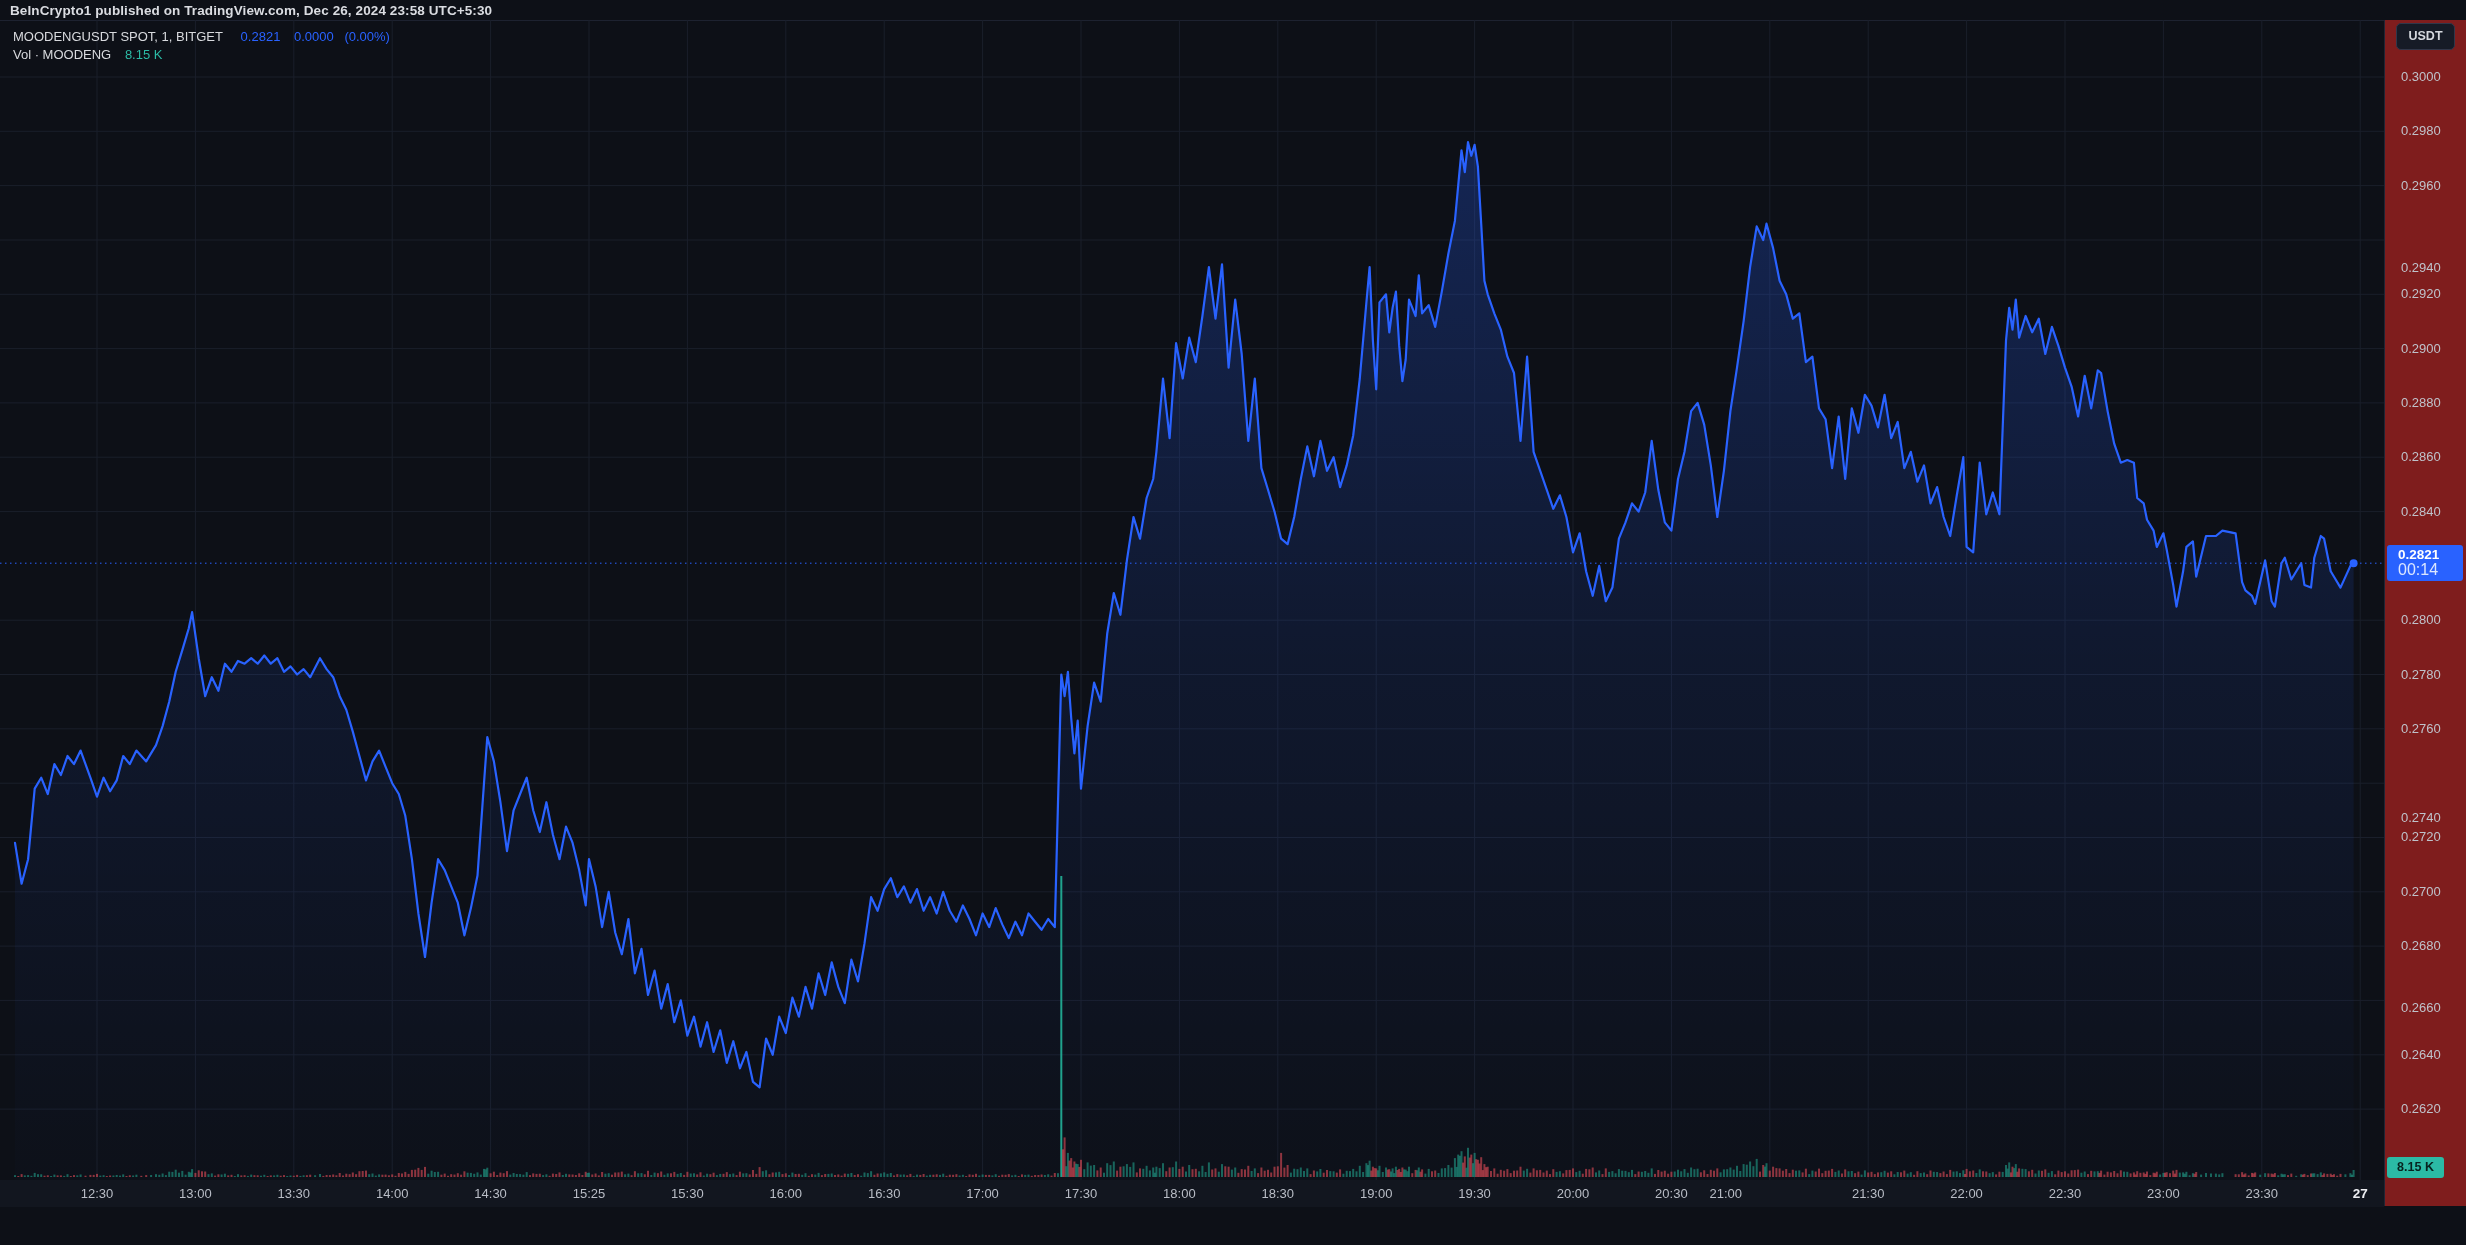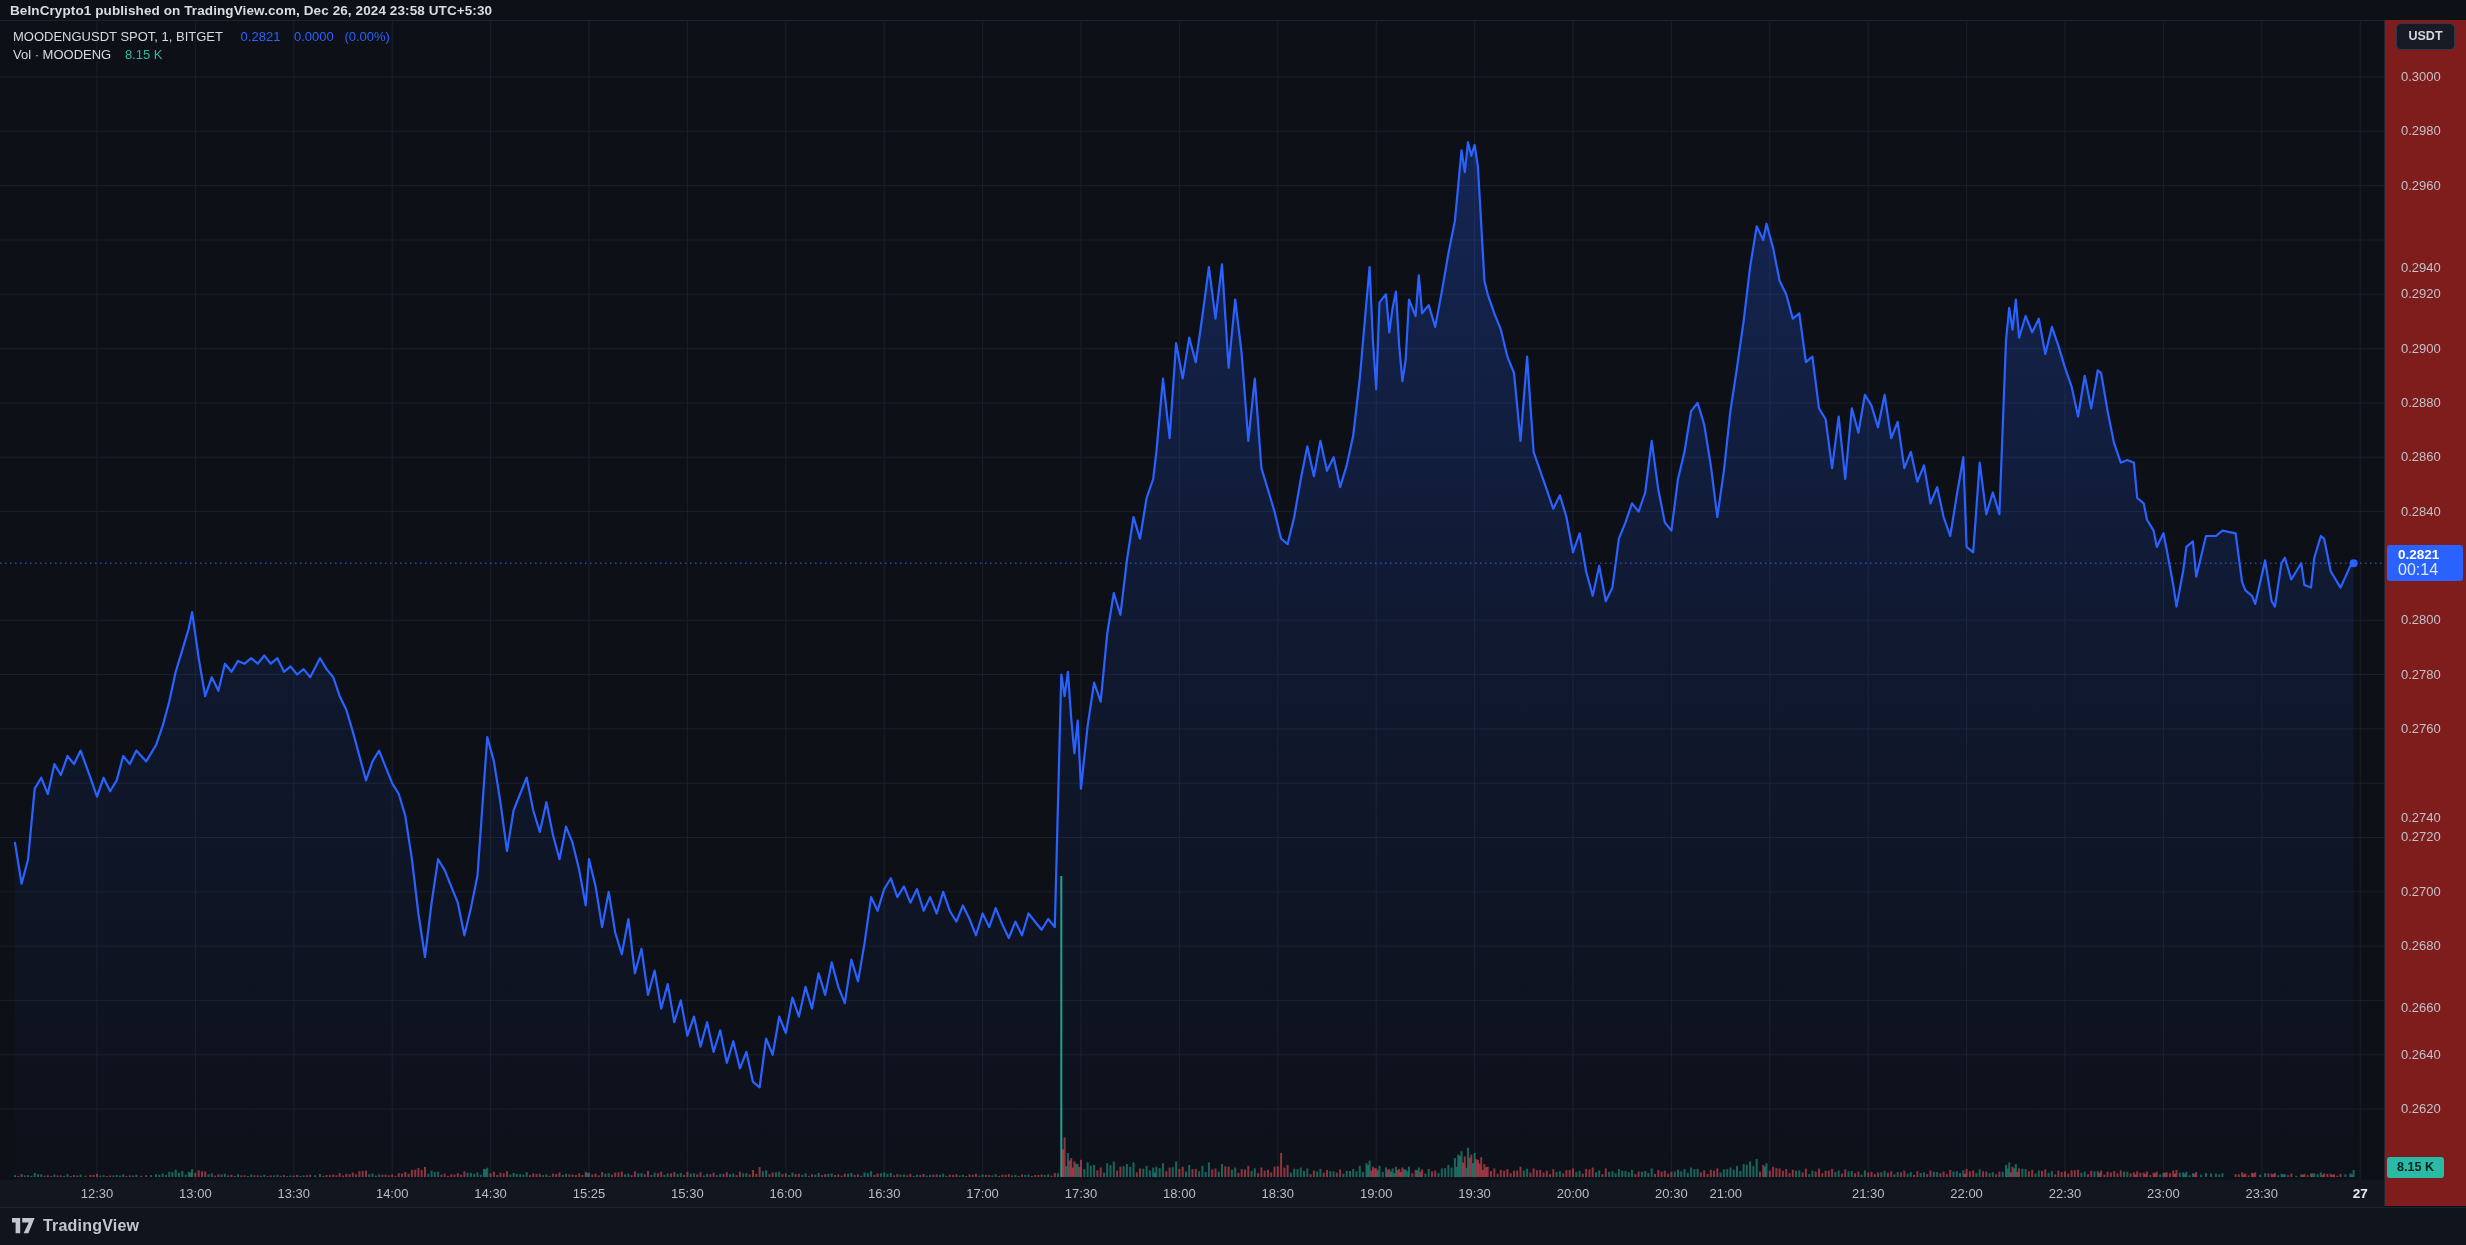--- a/index.html
+++ b/index.html
@@ -940,25 +940,14 @@
       <div class="ttick" style="left: 1671.4px;">20:30</div>
       <div class="ttick" style="left: 1712px; text-align: right;">21:00</div>
       <div class="ttick" style="left: 1868.2px;">21:30</div>
       <div class="ttick" style="left: 1966.6px;">22:00</div>
       <div class="ttick" style="left: 2065px;">22:30</div>
       <div class="ttick" style="left: 2163.4px;">23:00</div>
       <div class="ttick" style="left: 2261.8px;">23:30</div>
       <div class="ttick day" style="left: 2360.2px;">27</div>
     </div>
 
-  <div id="footer">
-    <div class="brand">
-      <svg width="23" height="16" viewBox="0 0 23 16">
-        <g fill="#c3c6cd">
-          <path d="M0 0 H8.2 V15.2 H3.6 V4.4 H0 Z"></path>
-          <path d="M10.2 0 H22.6 L16.4 15.2 H11.6 L16.8 4.4 H10.2 Z"></path>
-        </g>
-      </svg>
-      <span class="bt">TradingView</span>
-    </div>
-  </div>
 
 </div>
 
 </body></html>

